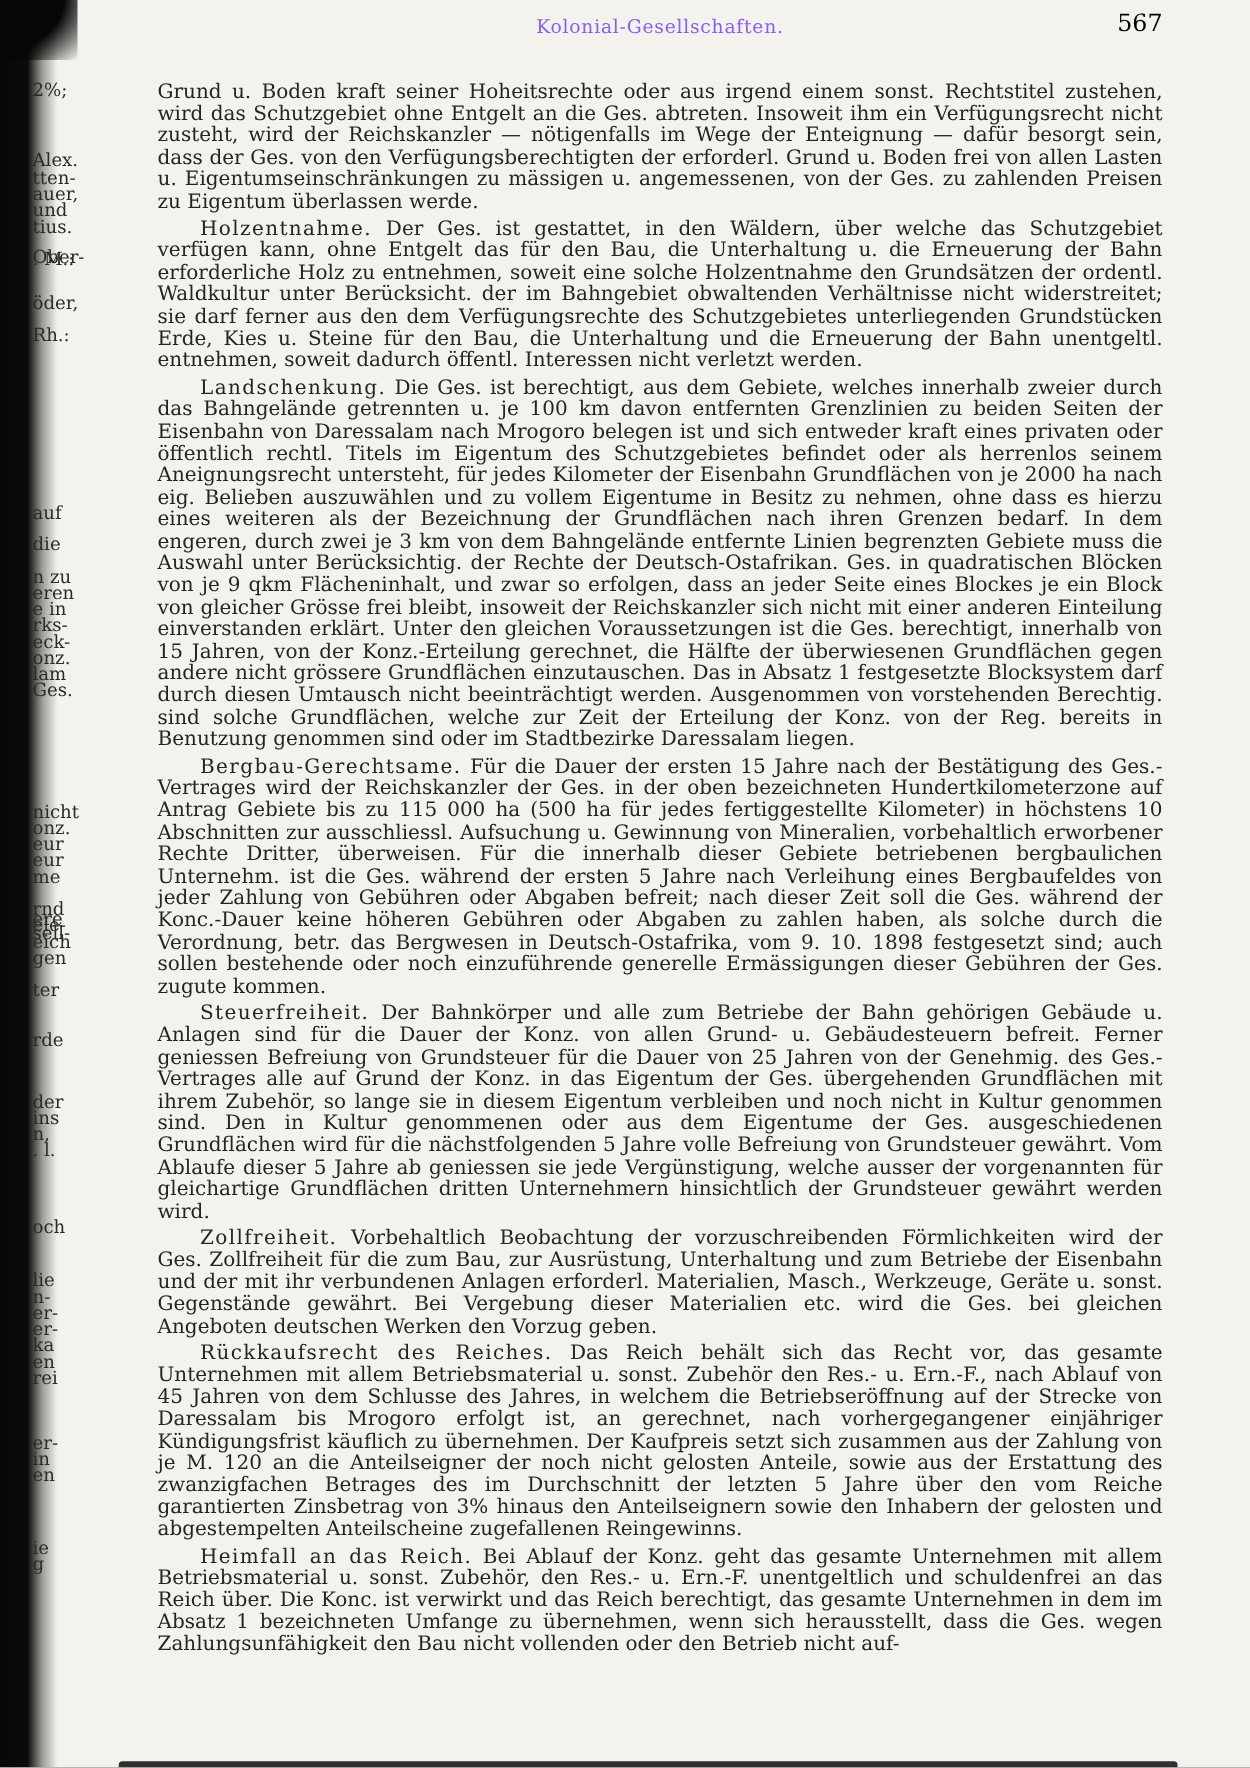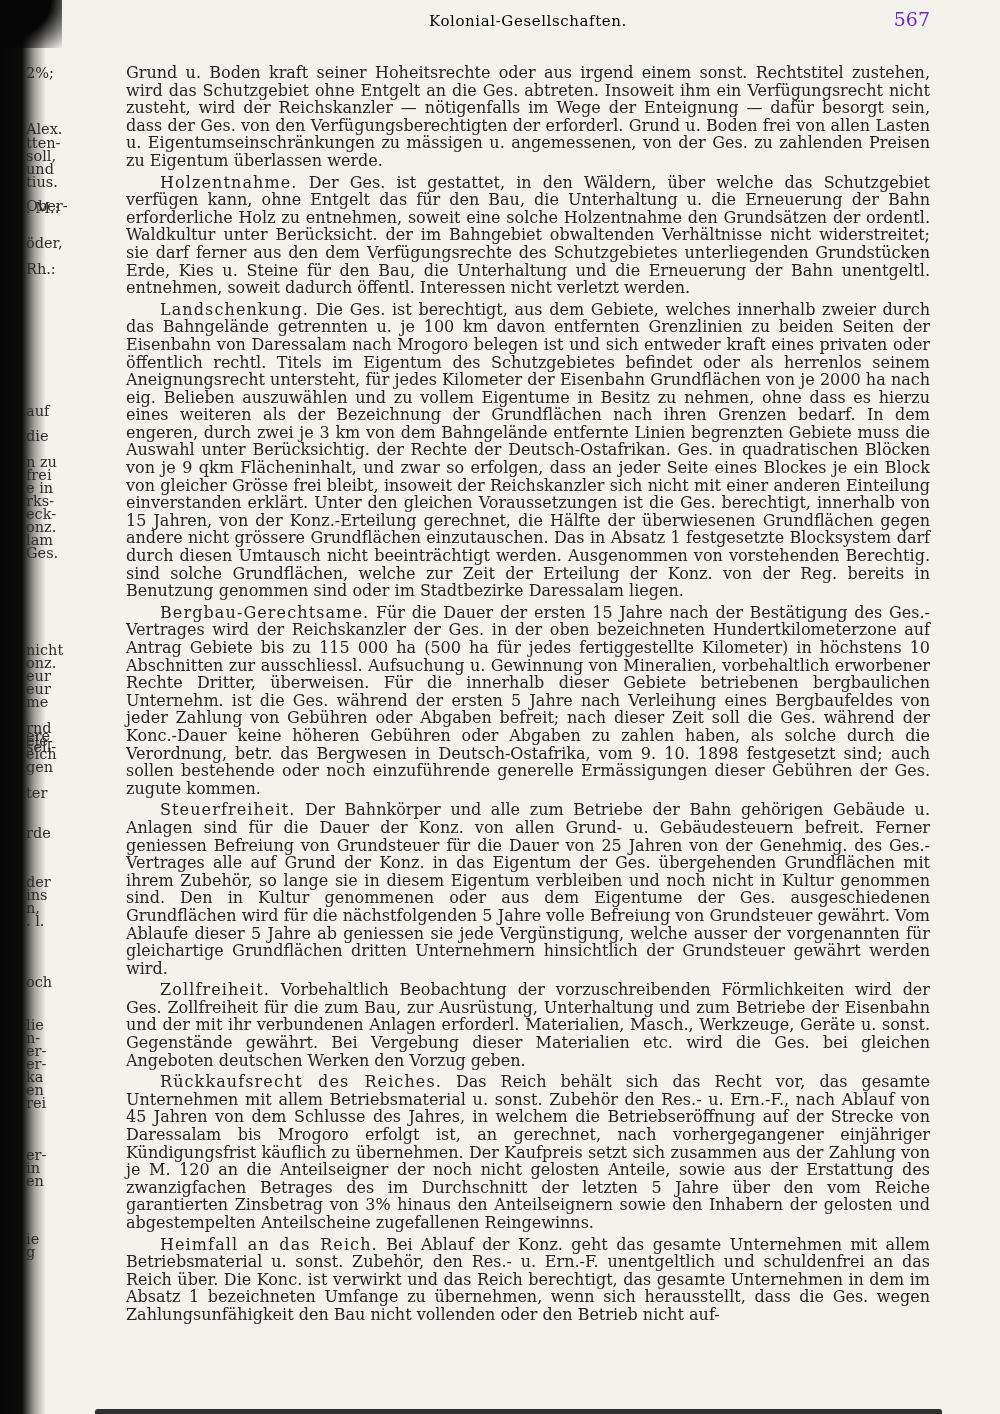--- a/index.html
+++ b/index.html
@@ -20,25 +20,25 @@
   .gutter-top{
     position:absolute;left:0;top:0;width:62px;height:48px;
     background:radial-gradient(ellipse at top left,#060606 58%,rgba(0,0,0,0) 100%);
   }
   .bottom-edge{
     position:absolute;left:95px;right:58px;bottom:0;height:5px;
     background:#0d0d0d;opacity:.85;border-radius:3px 3px 0 0;
   }
   .header-title{
     position:absolute;left:122px;top:12px;width:812px;
-    text-align:center;font-size:15px;letter-spacing:.6px;color:#000000;
+    text-align:center;font-size:15px;letter-spacing:.6px;color:#8b5cf6;
   }
   .page-number{
     position:absolute;right:70px;top:8px;
-    font-size:19px;color:#6d28d9;
+    font-size:19px;color:#000000;
   }
   .main{
     position:absolute;left:122px;top:60px;width:812px;
     font-size:16px;line-height:17.6px;text-align:justify;
     color:#242424;
   }
   .main p{margin:4px;text-indent:34px;}
   .main p.first{text-indent:0;}
   .lead{letter-spacing:1.1px;}
   .frag{
@@ -54,31 +54,31 @@
   <div class="gutter"></div>
   <div class="gutter-top"></div>
   <div class="bottom-edge"></div>
 
   <div class="header-title">Kolonial-Gesellschaften.</div>
   <div class="page-number">567</div>
 
   <span class="frag" style="top:66px">2%;</span>
   <span class="frag" style="top:122px">Alex.</span>
   <span class="frag" style="top:136px">tten-</span>
-  <span class="frag" style="top:149px">soll,</span>
+  <span class="frag" style="top:149px">auer,</span>
   <span class="frag" style="top:162px">und</span>
   <span class="frag" style="top:175px">tius.</span>
   <span class="frag" style="top:201px">. M.:</span>
   <span class="frag" style="top:199px">Ober-</span>
   <span class="frag" style="top:236px">öder,</span>
   <span class="frag" style="top:262px">Rh.:</span>
   <span class="frag" style="top:404px">auf</span>
   <span class="frag" style="top:429px">die</span>
   <span class="frag" style="top:455px">n zu</span>
-  <span class="frag" style="top:468px">frei</span>
+  <span class="frag" style="top:468px">eren</span>
   <span class="frag" style="top:481px">e in</span>
   <span class="frag" style="top:494px">rks-</span>
   <span class="frag" style="top:507px">eck-</span>
   <span class="frag" style="top:520px">onz.</span>
   <span class="frag" style="top:533px">lam</span>
   <span class="frag" style="top:546px">Ges.</span>
   <span class="frag" style="top:643px">nicht</span>
   <span class="frag" style="top:656px">onz.</span>
   <span class="frag" style="top:669px">eur</span>
   <span class="frag" style="top:682px">eur</span>

